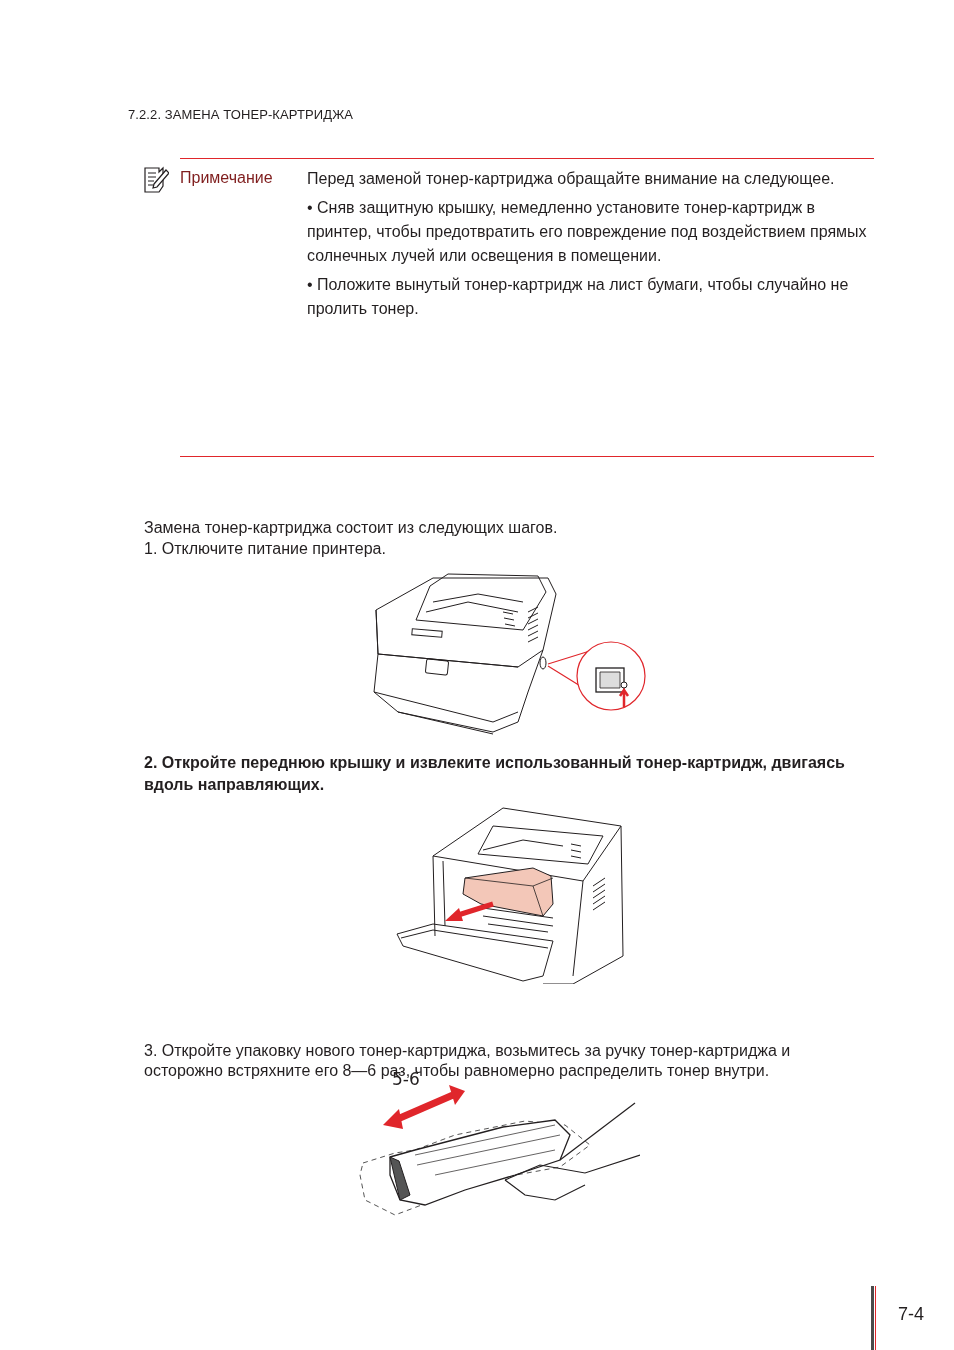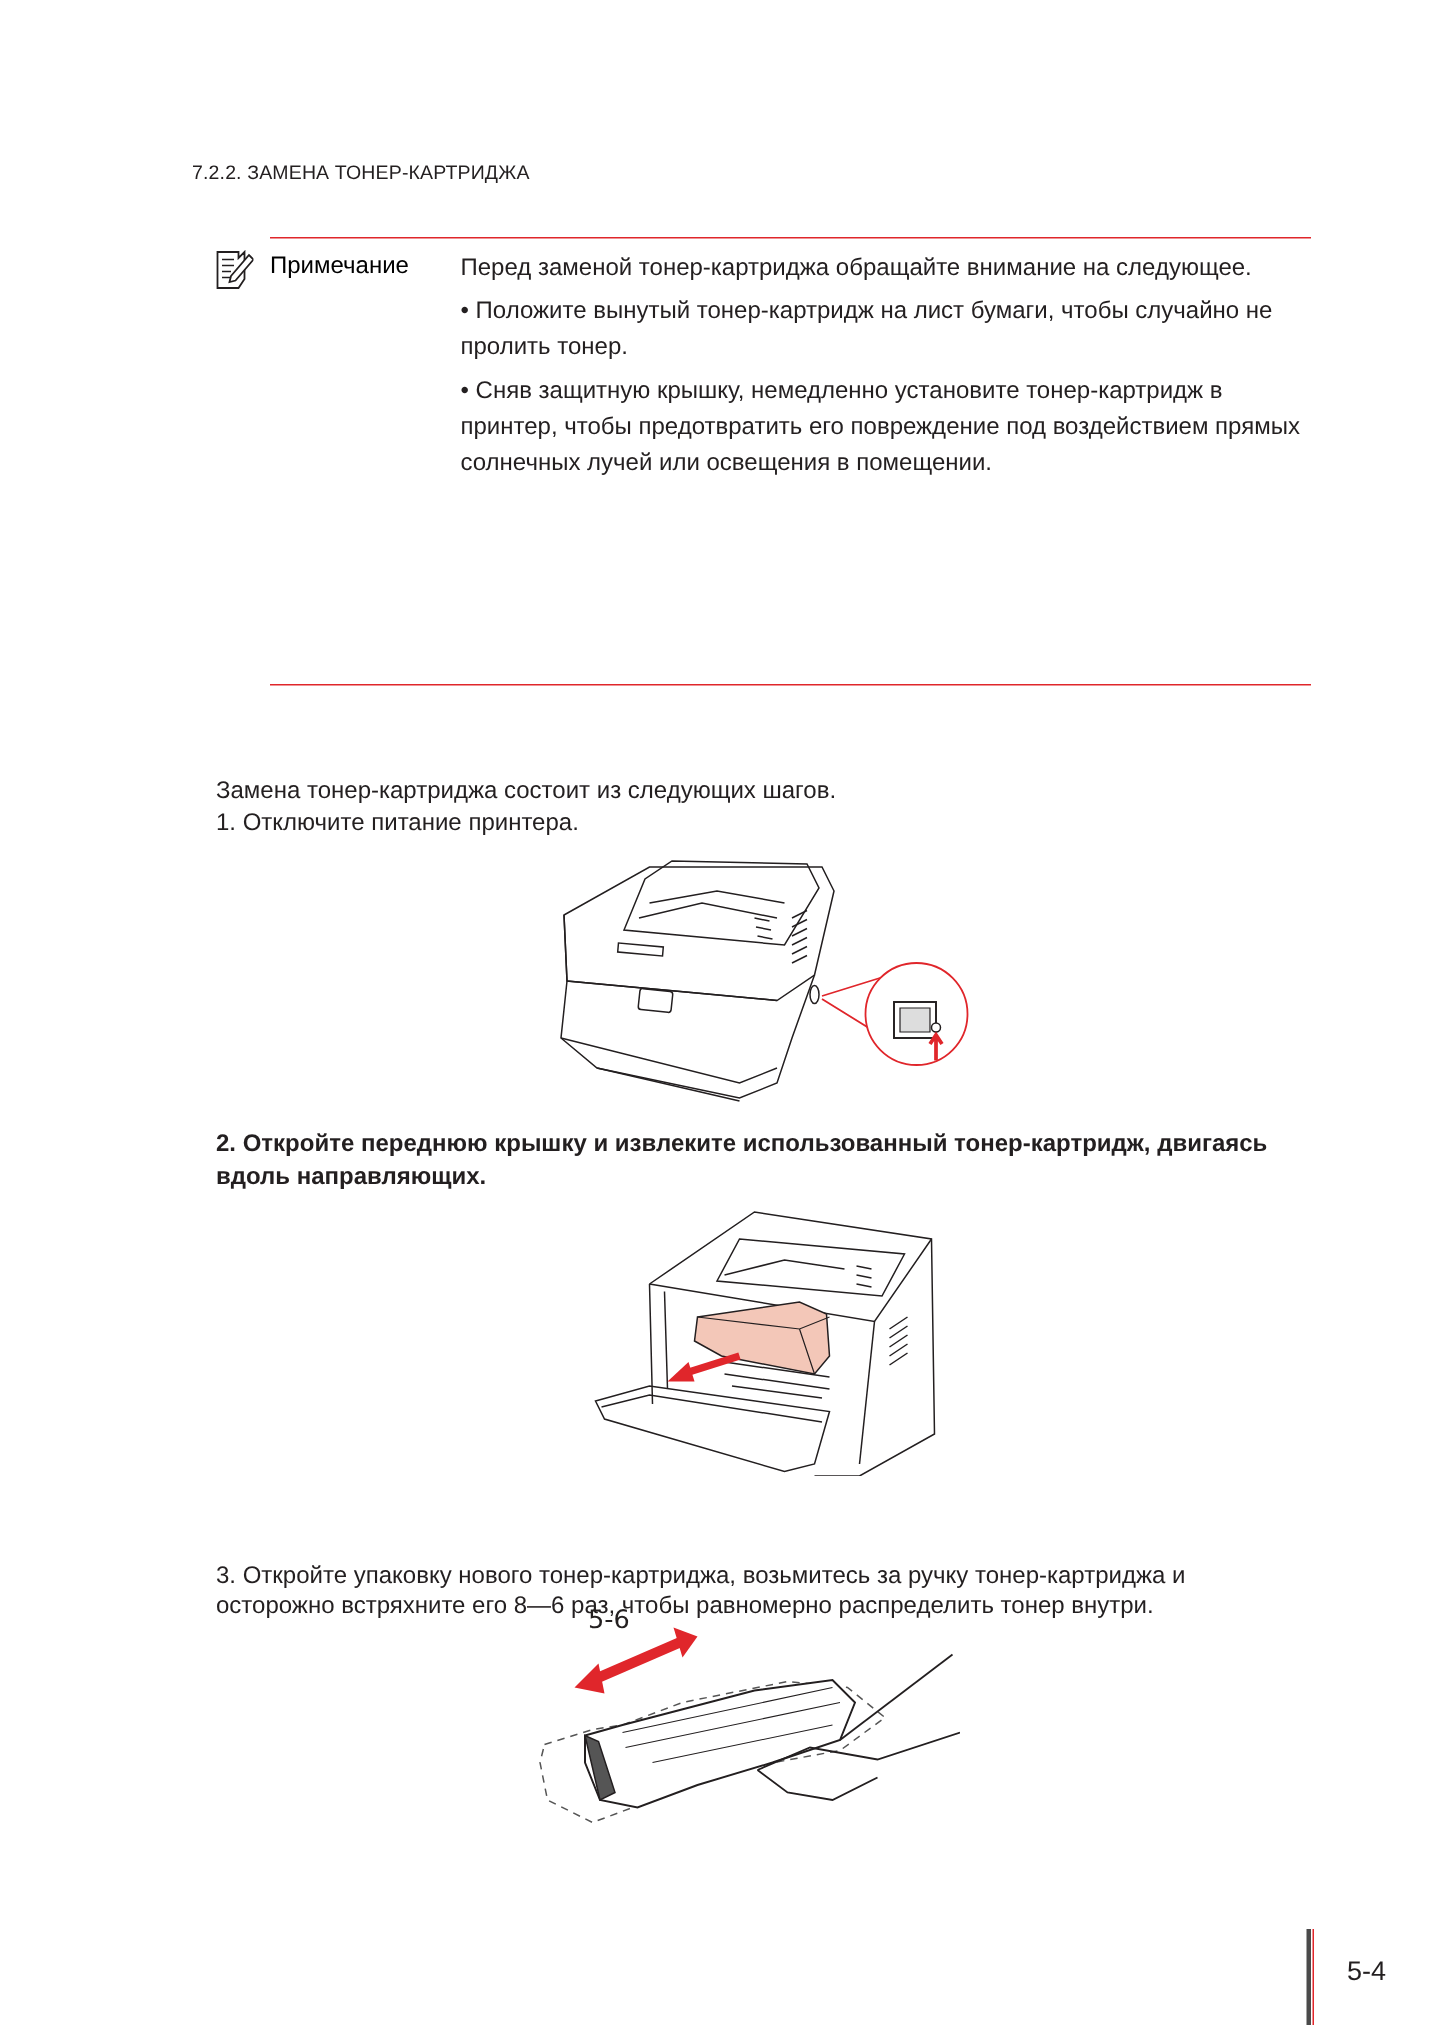--- a/index.html
+++ b/index.html
@@ -6,21 +6,21 @@
     body {
       width: 954px; height: 1350px; position: relative; background: #ffffff;
       font-family: "Liberation Sans", sans-serif; color: #231f20; overflow: hidden;
     }
     .abs { position: absolute; }
     .heading {
       left: 128px; top: 107px; font-size: 13px; font-weight: normal; letter-spacing: 0.1px;
     }
     .note-line { left: 180px; width: 694px; height: 0; border-top: 1px solid #e0262b; }
     .note-icon { left: 143px; top: 166px; width: 26px; height: 28px; }
-    .note-label { left: 180px; top: 169px; font-size: 16px; color: #000000; }
+    .note-label { left: 180px; top: 169px; font-size: 16px; color: #7f1d1d; }
     .note-body { left: 307px; top: 167px; width: 570px; font-size: 16px; line-height: 24px; }
     .note-body p { margin: 0 0 5px 0; }
     .para { left: 144px; font-size: 16px; line-height: 22px; width: 720px; margin-top: 28px; }
     .fig { position: absolute; }
     .page-bar-dark { left: 871px; top: 1286px; width: 3px; height: 64px; background: #4a4a4a; }
     .page-bar-red { left: 875px; top: 1286px; width: 1px; height: 64px; background: #e0262b; }
     .page-num { left: 898px; top: 1304px; font-size: 18px; color: #231f20; }
   </style>
 </head>
 <body>
@@ -35,22 +35,22 @@
   <line x1="5" y1="11" x2="13" y2="11" stroke="#231f20" stroke-width="1"></line>
   <line x1="5" y1="15" x2="11" y2="15" stroke="#231f20" stroke-width="1"></line>
   <line x1="5" y1="19" x2="13" y2="19" stroke="#231f20" stroke-width="1"></line>
   <path d="M11 18 L23 4 L26 7 L14 21 L10 22 Z" fill="#fff" stroke="#231f20" stroke-width="1.2"></path>
 </svg>
 
 <div class="abs note-label">Примечание</div>
 
 <div class="abs note-body">
   <p>Перед заменой тонер-картриджа обращайте внимание на следующее.</p>
+  <p>• Сняв защитную крышку, немедленно установите тонер-картридж в принтер, чтобы предотвратить его повреждение под воздействием прямых солнечных лучей или освещения в помещении.</p>
   <p>• Положите вынутый тонер-картридж на лист бумаги, чтобы случайно не пролить тонер.</p>
-  <p>• Сняв защитную крышку, немедленно установите тонер-картридж в принтер, чтобы предотвратить его повреждение под воздействием прямых солнечных лучей или освещения в помещении.</p>
 </div>
 
 <div class="abs note-line" style="top:456px;"></div>
 
 <div class="abs para" style="top:489px;">Замена тонер-картриджа состоит из следующих шагов.</div>
 <div class="abs para" style="top:510px;">1. Отключите питание принтера.</div>
 
 <svg class="fig" style="left:368px; top:572px;" width="282" height="165" viewBox="0 0 282 165">
   <g fill="none" stroke="#231f20" stroke-width="1">
     <path d="M8 38 L65 6 L180 6 L188 22 L175 78 L150 95 L10 82 Z"></path>
@@ -107,13 +107,13 @@
   <path d="M35 92 L60 85 L148 62 L200 55 L215 70 L205 95 L160 110 L110 125 L70 140 L45 135 L35 110 Z" fill="#fff" stroke="#231f20" stroke-width="1.3"></path>
   <path d="M35 92 L45 135 L55 130 L44 96 Z" fill="#555" stroke="#231f20" stroke-width="1"></path>
   <path d="M60 90 L200 60 M62 100 L205 70 M80 110 L200 85" fill="none" stroke="#231f20" stroke-width="0.7"></path>
   <path d="M205 95 L280 38" stroke="#231f20" stroke-width="1.2" fill="none"></path>
   <path d="M150 115 L185 100 L230 108 L285 90" stroke="#231f20" stroke-width="1.2" fill="none"></path>
   <path d="M150 115 L170 130 L200 135 L230 120" stroke="#231f20" stroke-width="1.2" fill="none"></path>
 </svg>
 
 <div class="abs page-bar-dark"></div>
 <div class="abs page-bar-red"></div>
-<div class="abs page-num">5-4</div>
+<div class="abs page-num">7-4</div>
 
 </body></html>

